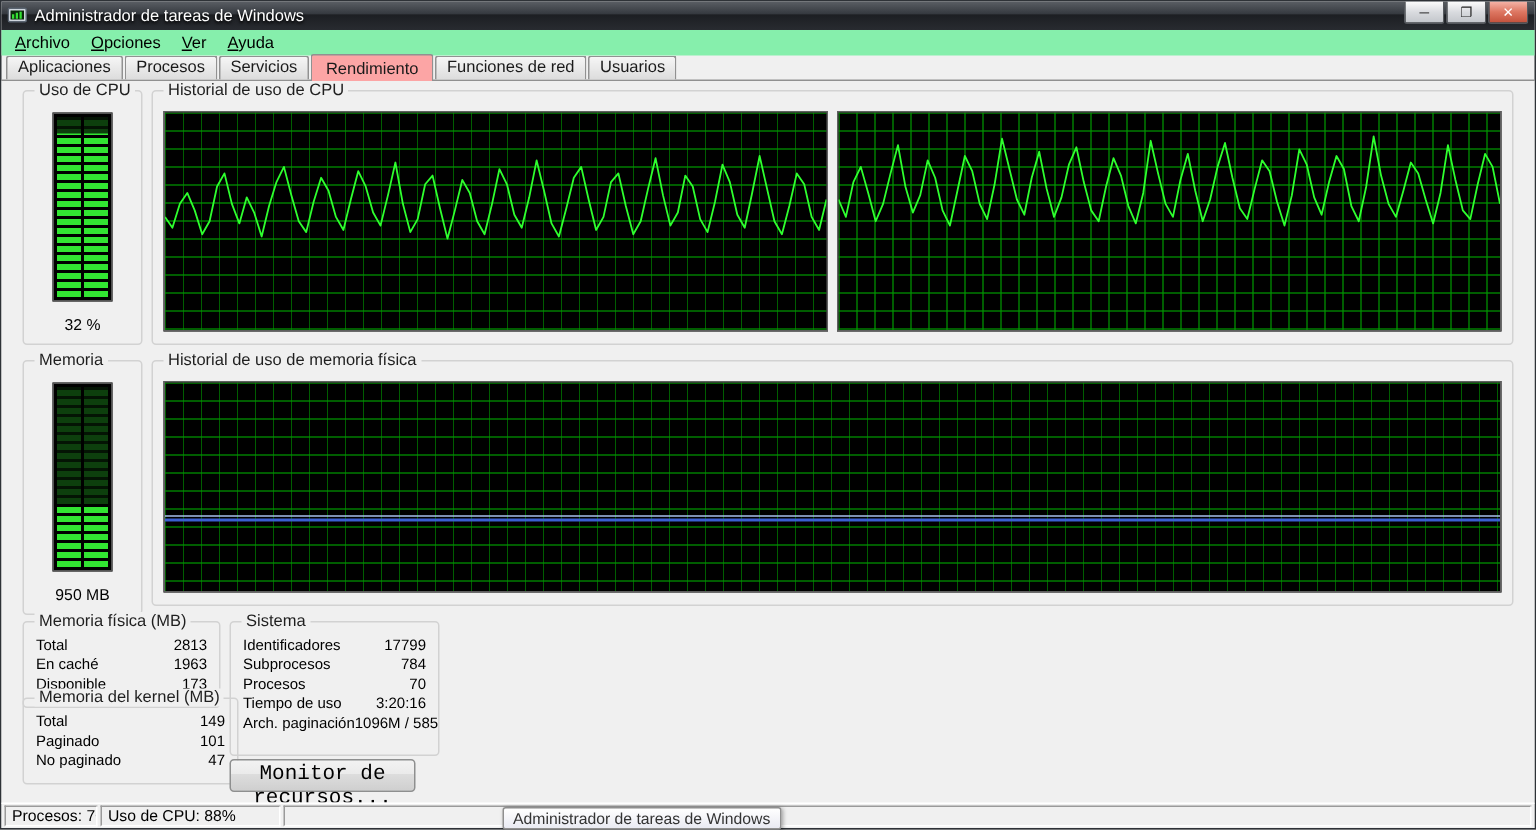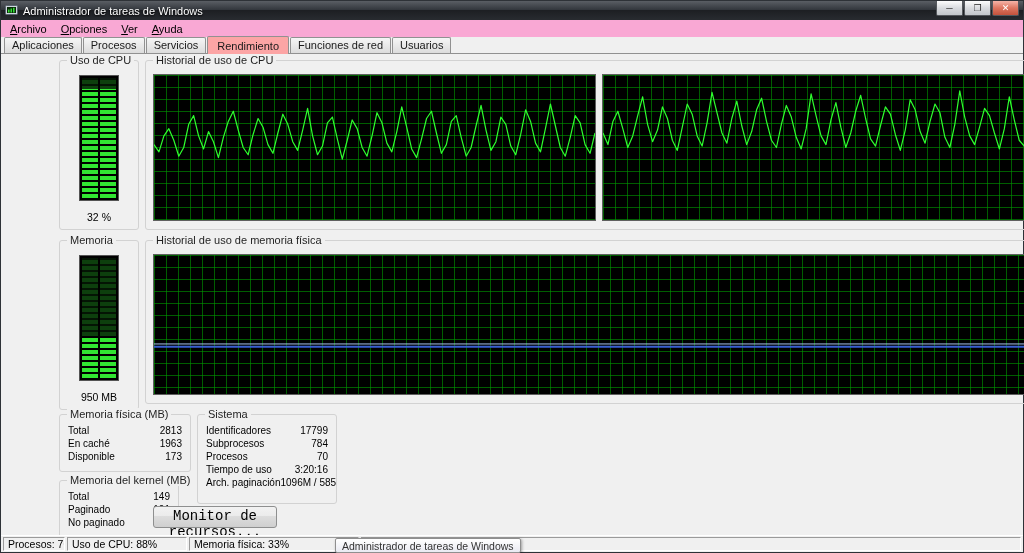--- a/index.html
+++ b/index.html
@@ -15,45 +15,45 @@
   .title-text { color:#fff; font-size:11px; flex:1; text-shadow:0 1px 2px #000;
     white-space:nowrap; overflow:hidden; }
   .win-controls { display:flex; gap:1px; align-self:flex-start; }
   .winbtn { width:27px; height:15px; padding:0; font-size:9px; line-height:13px; text-align:center;
     background:linear-gradient(180deg,#fdfdfd,#d9dbdf 50%,#c3c6cb);
     border:1px solid #55585d; border-top:none; border-radius:0 0 2px 2px; color:#222; }
   .winbtn.close { background:linear-gradient(180deg,#f5b4a8,#dd7661 50%,#c4523c); color:#fff; }
 
   
   .menubar { position:absolute; left:0; right:0; top:19px; height:17px;
-    background:#f9a8d4; display:flex; align-items:center; padding-left:2px; }
+    background:#86efac; display:flex; align-items:center; padding-left:2px; }
   .menu-item { display:inline-block; font-size:11px; padding:1px 7px; color:#000; }
   .menu-item::first-letter { text-decoration:underline; }
 
   
   .tabstrip { position:absolute; left:0; right:0; top:36px; height:17px;
     display:flex; align-items:flex-end; padding-left:3px; border-bottom:1px solid #919191; }
   .tab { font-size:11px; padding:1px 7px 2px; margin-right:1px; color:#1a1a1a;
     background:linear-gradient(180deg,#f6f6f6,#dcdcdc); border:1px solid #919191;
     border-bottom:none; border-radius:2px 2px 0 0; white-space:nowrap; }
   .tab.active { background:#fca5a5; padding:3px 9px 2px; margin-bottom:-1px; z-index:2; }
 
   .page { position:absolute; left:0; right:0; top:53px; bottom:17px; background:#f0f0f0; }
 
   
-  .groupbox { position:absolute; border:1px solid #d2d2d2; border-radius:3px;margin-left:44px; }
+  .groupbox { position:absolute; border:1px solid #d2d2d2; border-radius:3px; }
   .gb-label { position:absolute; top:-7px; left:7px; background:#f0f0f0; padding:0 3px;
     font-size:11px; color:#1f1f1f; white-space:nowrap; }
 
   #g-cpu-gauge  { left:14px;  top:6px;   width:80px;  height:170px; }
   #g-cpu-hist   { left:100px; top:6px;   width:908px; height:170px;text-align:center; }
   #g-mem-gauge  { left:14px;  top:186px; width:80px;  height:170px; }
   #g-mem-hist   { left:100px; top:186px; width:908px; height:164px;padding-left:26px; }
   #g-physmem    { left:14px;  top:360px; width:132px; height:58px; }
-  #g-kernel     { left:14px;  top:426px; width:120px; height:58px; }
+  #g-kernel     { left:14px;  top:411px; width:144px; height:58px; }
   #g-system     { left:152px; top:360px; width:140px; height:90px; }
 
   
   .gauge { position:absolute; left:50%; transform:translateX(-50%); top:14px;
     width:40px; height:126px; background:#000; border:1px solid #545454; }
   .gauge-track { position:absolute; inset:2px;
     background:repeating-linear-gradient(to top,#0d3f0d 0 4px,#041404 4px 6px); }
   .gauge-fill { position:absolute; left:2px; right:2px; bottom:2px; height:0;
     background:repeating-linear-gradient(to top,#32e532 0 4px,#000 4px 6px); }
   .gauge-divider { position:absolute; top:2px; bottom:2px; left:50%; width:2px;
@@ -242,18 +242,17 @@
         </div>
       </div>
     </div>
 
     <button class="btn">Monitor de recursos...</button>
   </div>
 
   <div class="statusbar">
     <div class="status-pane" id="sp-1">Procesos: 70</div>
     <div class="status-pane" id="sp-2">Uso de CPU: 88%</div>
-    <div class="status-pane" id="sp-3">Memoria física: 33%</div>
     <div class="status-pane" id="sp-4"></div>
   </div>
 
   <div class="tooltip">Administrador de tareas de Windows</div>
 </div>
 
 </body></html>

